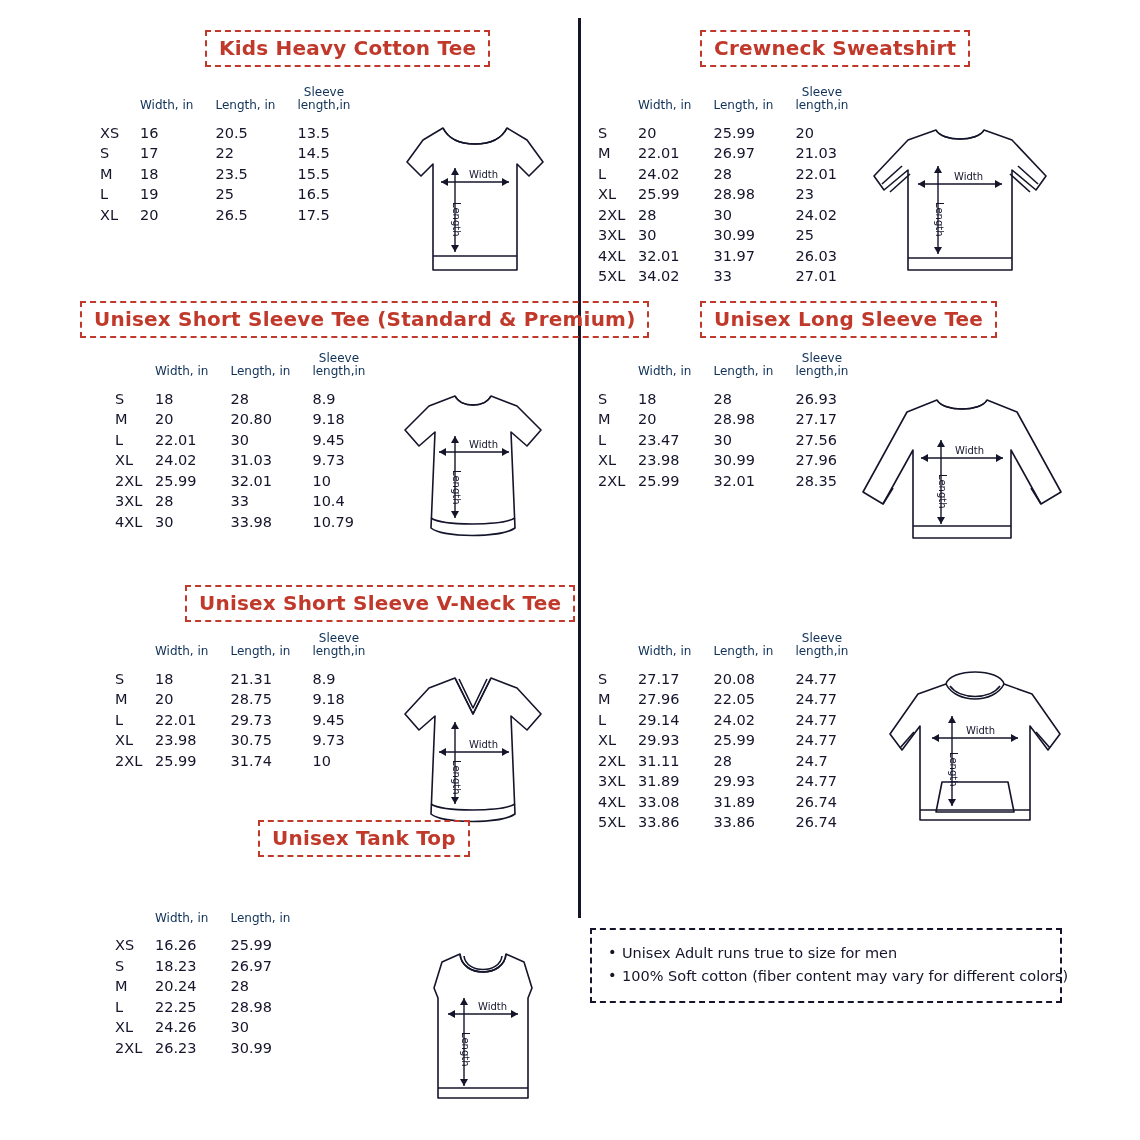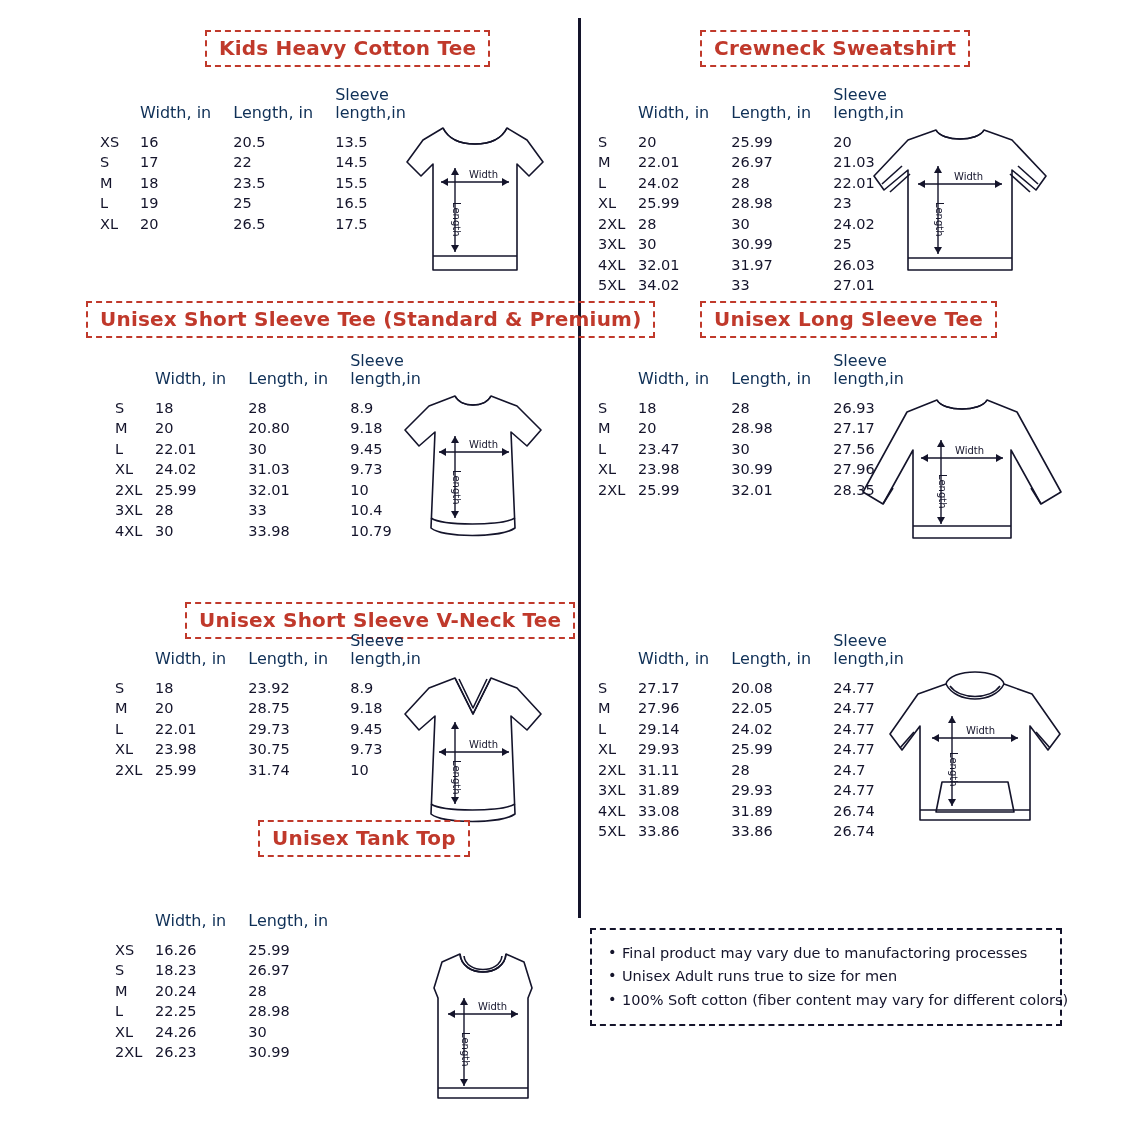--- a/index.html
+++ b/index.html
@@ -48,22 +48,22 @@
     position: absolute;
   }
   table.sizes {
     border-collapse: collapse;
     font-size: 14.5px;
     color: #14142b;
   }
   table.sizes th {
     color: #0f3057;
     font-weight: normal;
-    font-size: 16px;
-    text-align: left;
+    font-size: 12px;
+    text-align: center;
     padding: 0 22px 12px 0;
     vertical-align: bottom;
     line-height: 1.12;
     white-space: pre-line;
     margin-top: 20px;
   }
   table.sizes td {
     padding: 0 22px 4.5px 0;
     vertical-align: top;
     white-space: nowrap;
@@ -264,21 +264,21 @@
         <polygon points="142,74 135,70 135,78" fill="#14142b" stroke="none"></polygon>
         <line x1="78" y1="56" x2="78" y2="144"></line>
         <polygon points="78,56 74,63 82,63" fill="#14142b" stroke="none"></polygon>
         <polygon points="78,144 74,137 82,137" fill="#14142b" stroke="none"></polygon>
       </g>
       <text x="94" y="70" font-size="10">Width</text>
       <text x="76" y="92" font-size="10" transform="rotate(90 76 92)">Length</text>
     </svg>
   </div>
 
-  <div class="title-wrap" style="left:86px; top:301px; width:480px;">
+  <div class="title-wrap" style="left:80px; top:301px; width:480px;">
     <span class="title">Unisex Short Sleeve Tee (Standard &amp; Premium)</span>
   </div>
   <div class="block" style="left:115px; top:352px;">
     <table class="sizes">
       <thead>
         <tr>
           <th></th>
           <th>Width, in</th>
           <th>Length, in</th>
           <th>Sleeve
@@ -415,39 +415,39 @@
         <polygon points="148,78 141,74 141,82" fill="#14142b" stroke="none"></polygon>
         <line x1="86" y1="60" x2="86" y2="144"></line>
         <polygon points="86,60 82,67 90,67" fill="#14142b" stroke="none"></polygon>
         <polygon points="86,144 82,137 90,137" fill="#14142b" stroke="none"></polygon>
       </g>
       <text x="100" y="74" font-size="10">Width</text>
       <text x="84" y="94" font-size="10" transform="rotate(90 84 94)">Length</text>
     </svg>
   </div>
 
-  <div class="title-wrap" style="left:185px; top:602px; width:335px;">
+  <div class="title-wrap" style="left:185px; top:585px; width:335px;">
     <span class="title">Unisex Short Sleeve V-Neck Tee</span>
   </div>
   <div class="block" style="left:115px; top:632px;">
     <table class="sizes">
       <thead>
         <tr>
           <th></th>
           <th>Width, in</th>
           <th>Length, in</th>
           <th>Sleeve
 length,in</th>
         </tr>
       </thead>
       <tbody>
         <tr>
           <td class="sz">S</td>
           <td>18</td>
-          <td>23.92</td>
+          <td>21.31</td>
           <td>8.9</td>
         </tr>
         <tr>
           <td class="sz">M</td>
           <td>20</td>
           <td>28.75</td>
           <td>9.18</td>
         </tr>
         <tr>
           <td class="sz">L</td>
@@ -642,19 +642,18 @@
         <polygon points="56,58 52,65 60,65" fill="#14142b" stroke="none"></polygon>
         <polygon points="56,146 52,139 60,139" fill="#14142b" stroke="none"></polygon>
       </g>
       <text x="70" y="70" font-size="10">Width</text>
       <text x="54" y="92" font-size="10" transform="rotate(90 54 92)">Length</text>
     </svg>
   </div>
 
   <div class="notes" style="left:590px; top:928px; width:472px;">
     <ul>
-      <li>Final product may vary due to manufactoring processes</li>
       <li>Unisex Adult runs true to size for men</li>
       <li>100% Soft cotton (fiber content may vary for different colors)</li>
     </ul>
   </div>
 
 </div>
 
 </body></html>

